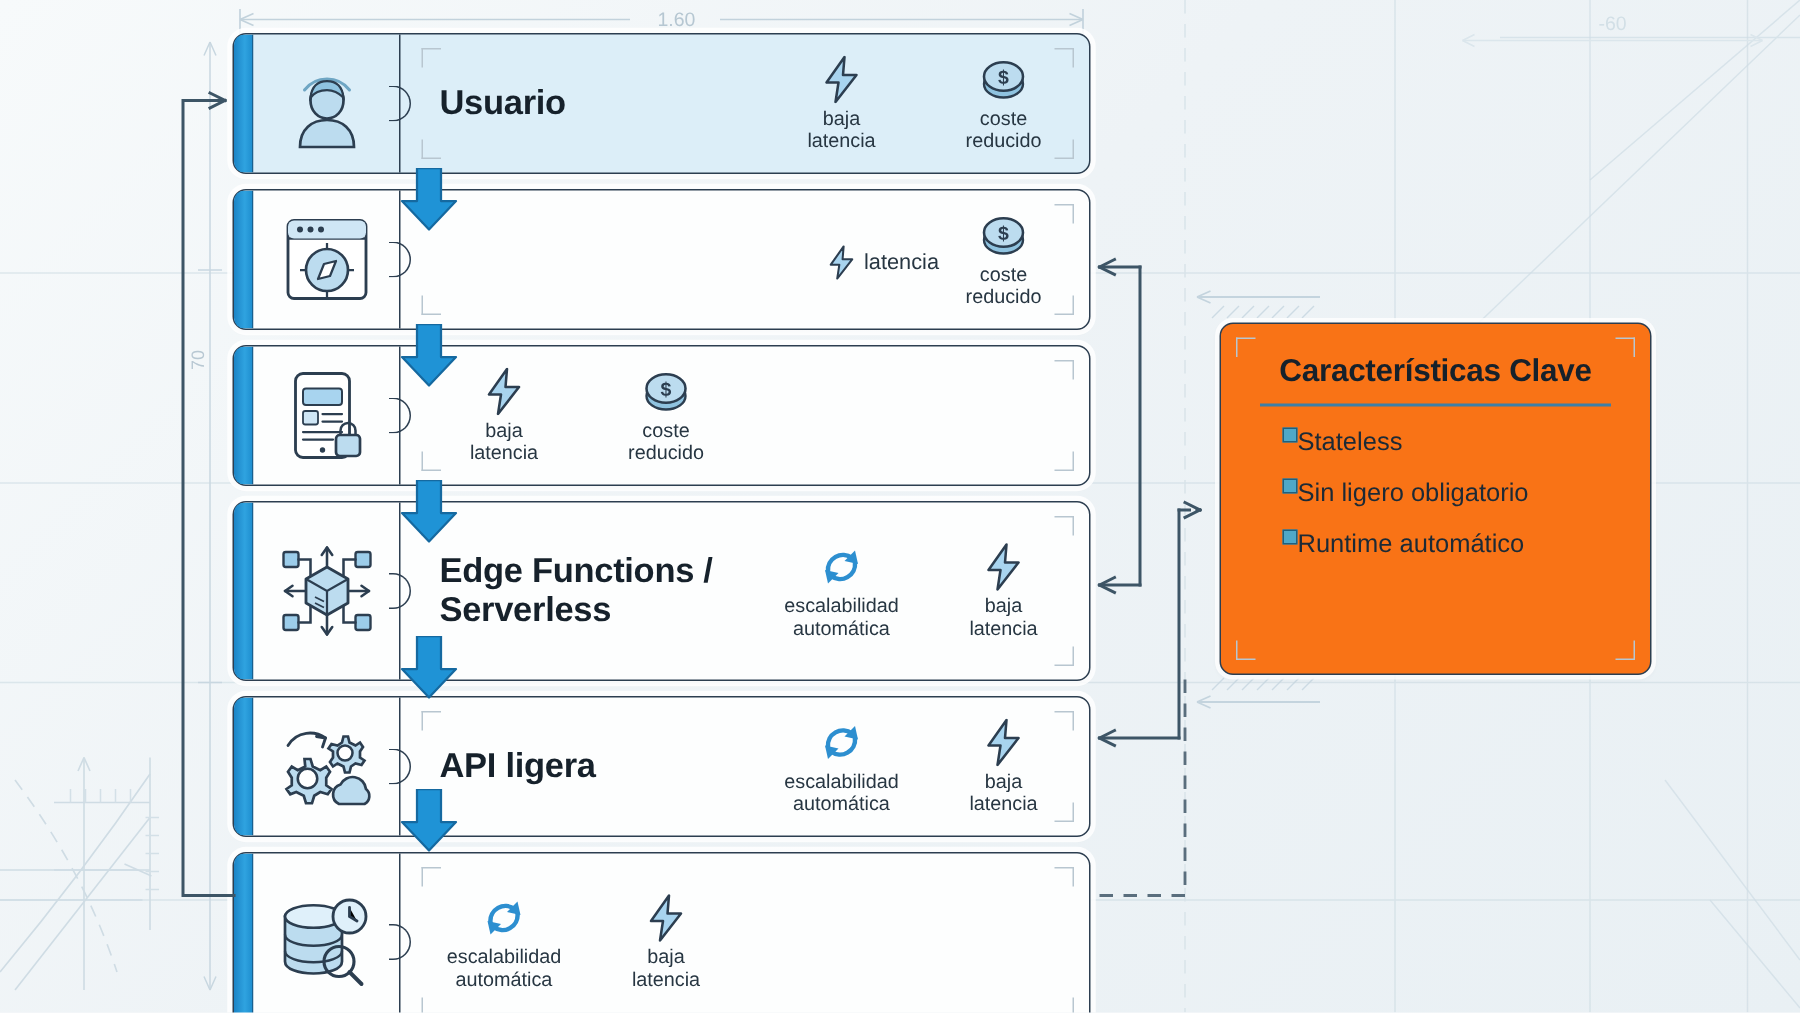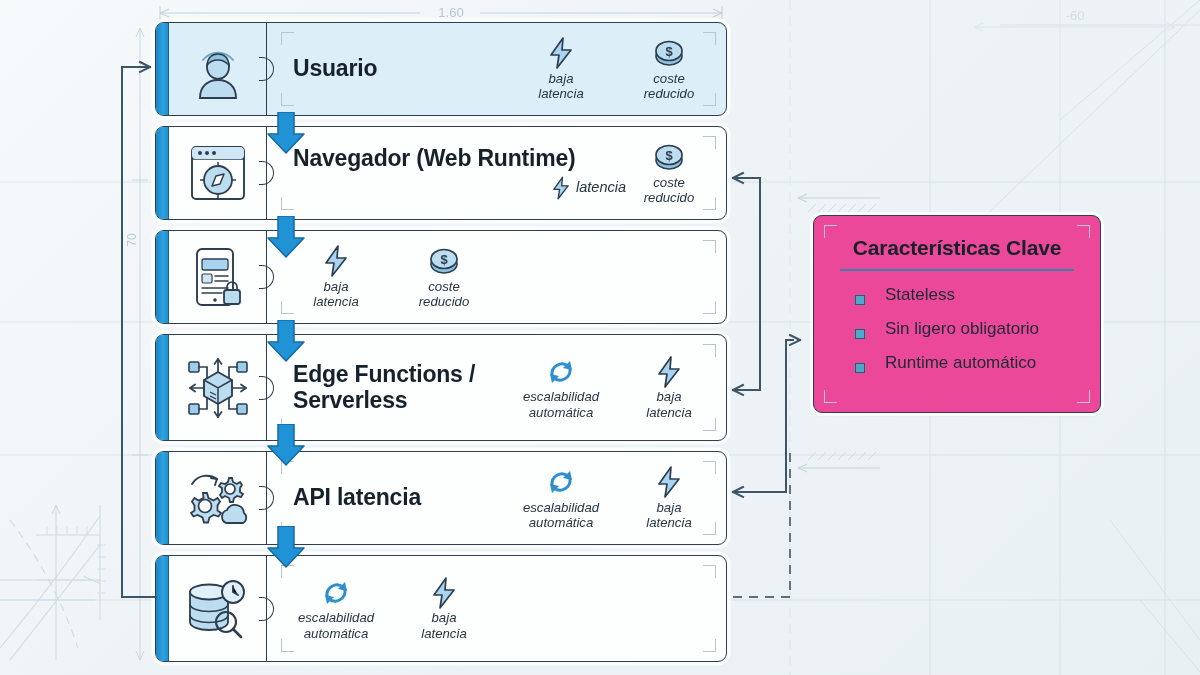--- a/index.html
+++ b/index.html
@@ -34,21 +34,21 @@
     height: 94px;
     margin-bottom: 10px;
     border: 1.6px solid #2c3e50;
     border-radius: 9px;
     background: #fdfefe;
     display: flex;
     align-items: stretch;
     box-shadow: 0 0 0 3.5px rgba(255,255,255,0.85), 0 1px 3px rgba(40,60,80,0.14);
   }
   .card.tinted { background: #dceef8; }
-  .card.tall { height: 107px; }
+  .card.tall { height: 120px; }
 
   .accent {
     width: 13px;
     flex: 0 0 13px;
     background: linear-gradient(90deg, #1b84c6 0%, #2fa3e0 60%, #1f8fd0 100%);
     border-radius: 7px 0 0 7px;
     border-right: 1px solid #18608f;
   }
 
   .icon-cell {
@@ -102,21 +102,21 @@
     letter-spacing: -0.2px;
     white-space: pre-line;
     flex: 1 1 auto;
   }
 
   .badges { display: flex; align-items: center; gap: 22px; flex: 0 0 auto; }
   .badge { width: 86px; text-align: center; }
   .badge .bi { height: 33px; display: flex; align-items: center; justify-content: center; }
   .badge .bl {
     font-size: 13.2px; color: #273642; line-height: 1.16;
-    white-space: pre-line; margin-top: 1px; font-style: italic;
+    white-space: pre-line; margin-top: 1px;
   }
   
   .badge.inline { width: auto; display: flex; align-items: center; gap: 5px; }
   .badge.inline .bi { height: auto; }
   .badge.inline .bl { font-size: 14.5px; margin-top: 0; }
 
   .title-col { display: flex; flex-direction: column; flex: 1 1 auto; }
   .sub-inline { display: flex; justify-content: flex-end; margin-top: 4px; }
 
   
@@ -127,34 +127,34 @@
     height: 42px;
     z-index: 6;
   }
 
   
   .panel {
     position: absolute;
     left: 813px;
     top: 215px;
     width: 288px;
-    height: 198px;
+    height: 235px;
     border: 1.8px solid #2c3e50;
     border-radius: 9px;
-    background: #ec4899;
+    background: #f97316;
     box-shadow: 0 0 0 3px rgba(255,255,255,0.8), 0 1px 4px rgba(40,60,80,0.13);
     padding: 20px 22px;
   }
   .panel .brackets { inset: 9px 10px; }
   .panel h2 {
     font-size: 21px; font-weight: bold; color: #16212b;
     text-align: center; padding-bottom: 9px; letter-spacing: -0.2px;
   }
   .panel .rule { height: 1.8px; background: #3d7fa8; margin: 0 4px 14px 4px; }
-  .feat { display: flex; align-items: flex-end; gap: 20px; margin-bottom: 14px; padding-left: 19px; }
+  .feat { display: flex; align-items: flex-start; gap: 0; margin-bottom: 14px; padding-left: 19px; }
   .feat .sq {
     width: 10px; height: 10px; flex: 0 0 10px;
     background: #4fa8c8; border: 1.4px solid #1f5f7d;
   }
   .feat .tx { font-size: 17px; color: #1c2a36; }
 
   
   .connectors { position: absolute; inset: 0; width: 1200px; height: 675px; pointer-events: none; z-index: 4; }
 </style>
 </head>
@@ -356,21 +356,20 @@
       </svg>
     </div>
     <div class="body-cell">
       <span class="brackets">
           <i class="tl"></i>
           <i class="tr"></i>
           <i class="bl"></i>
           <i class="br"></i>
         </span>
       <div class="title-col">
-        <div class="title">Navegador (Web Runtime)</div>
         <div class="sub-inline">
           <div class="badge inline">
             <div class="bi">
               <svg width="20" height="24" viewBox="0 0 28 32">
                   <path d="M16 1 L4 18 H12 L10 31 L24 13 H15 Z" fill="#a8d4ef" stroke="#2c3e50" stroke-width="1.9" stroke-linejoin="round"></path>
                 </svg>
             </div>
             <div class="bl">latencia</div>
           </div>
         </div>
@@ -529,21 +528,21 @@
         <path d="M42 55 a7 7 0 0 1 1 -13 a9 9 0 0 1 17 3 a6 6 0 0 1 -1 10 z" fill="#bcdcef" stroke="#2c3e50" stroke-width="1.8"></path>
       </svg>
     </div>
     <div class="body-cell">
       <span class="brackets">
           <i class="tl"></i>
           <i class="tr"></i>
           <i class="bl"></i>
           <i class="br"></i>
         </span>
-      <div class="title">API latencia</div>
+      <div class="title">API ligera</div>
       <div class="badges">
         <div class="badge">
           <div class="bi">
             <svg width="32" height="30" viewBox="0 0 32 30">
               <g fill="none" stroke="#2d8fd0" stroke-width="3" stroke-linecap="round">
                 <path d="M25 12 a10 10 0 0 1 -16 9"></path>
                 <path d="M7 18 a10 10 0 0 1 16 -9"></path>
               </g>
               <path d="M25 4 l2 9 l-9 -2 z" fill="#2d8fd0"></path>
               <path d="M7 26 l-2 -9 l9 2 z" fill="#2d8fd0"></path>

